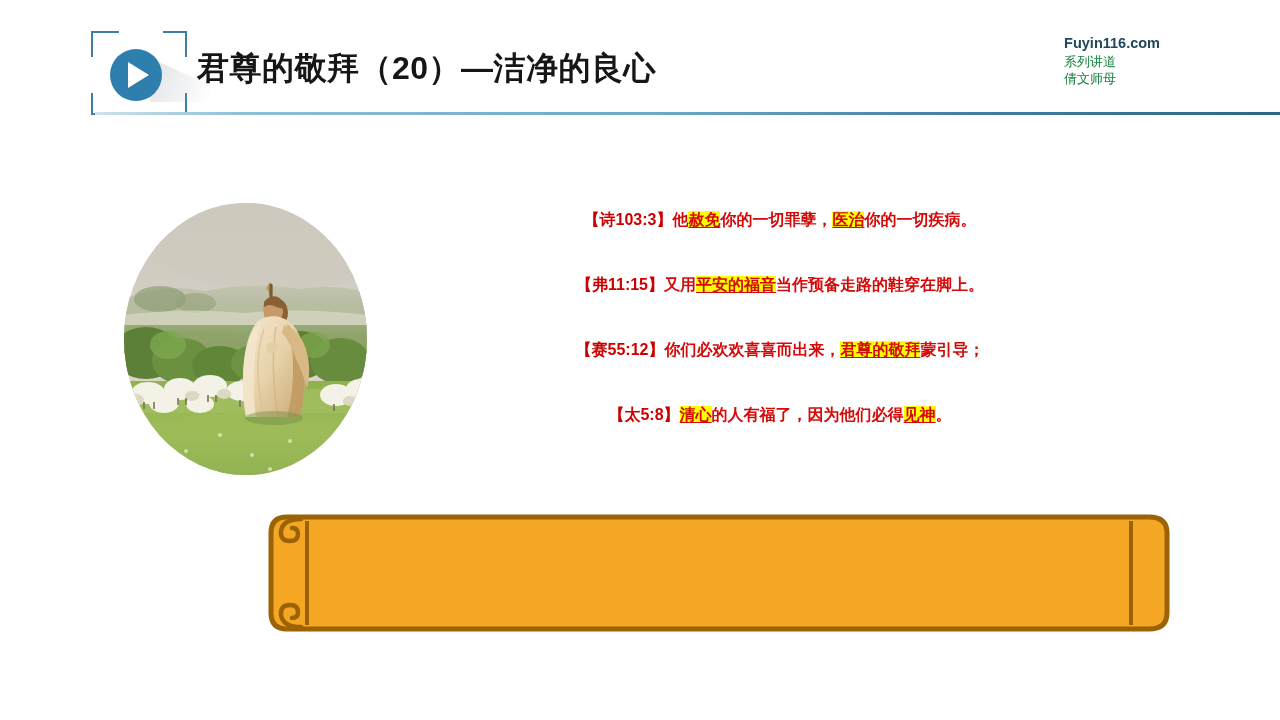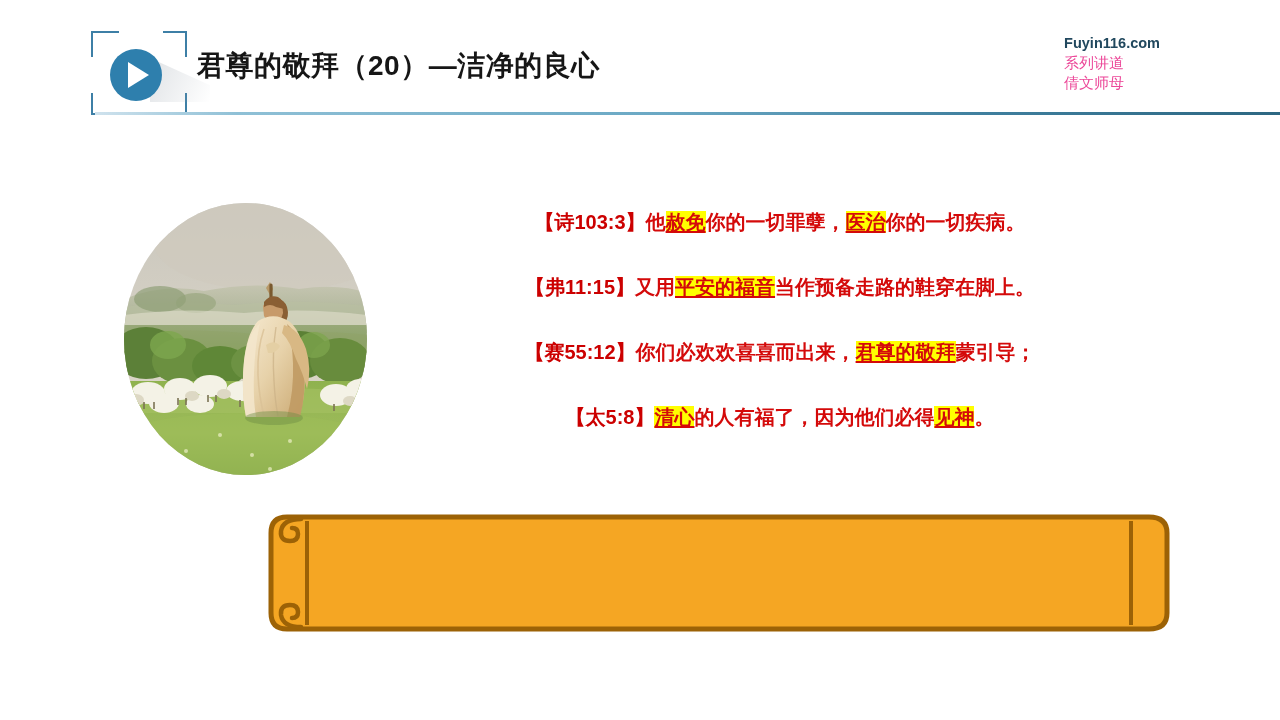--- a/index.html
+++ b/index.html
@@ -92,43 +92,43 @@
     width: 60px;
     height: 44px;
     background: linear-gradient(115deg, rgba(150,160,170,0.30), rgba(255,255,255,0));
     z-index: 2;
     clip-path: polygon(0 0, 100% 62%, 100% 100%, 0 100%);
   }
   #slide-title {
     position: absolute;
     left: 197px;
     top: 47px;
-    font-size: 28px;
+    font-size: 32px;
     font-weight: bold;
     color: #161616;
     letter-spacing: 0.5px;
     white-space: nowrap;
   }
   #brand {
     position: absolute;
     right: 120px;
     top: 34px;
     text-align: left;
     color: #2b4a5e;
     line-height: 1.32;
   }
   #brand-site {
     font-size: 14.5px;
     font-weight: bold;
     color: #21485e;
     white-space: nowrap;
   }
   .brand-sub {
-    font-size: 15px;
-    color: #ec4899;
+    font-size: 13px;
+    color: #15803d;
     white-space: nowrap;
   }
   #header-rule {
     position: absolute;
     left: 95px;
     top: 112px;
     width: 1185px;
     height: 3px;
     background: linear-gradient(to right, #cfe2ed 0%, #8fc0d6 12%, #6aa8c4 48%, #3f7f9e 75%, #2d6782 100%);
   }
@@ -150,21 +150,21 @@
   }
 
   
   #verses {
     position: absolute;
     left: 380px;
     top: 212px;
     width: 800px;
   }
   .verse-line {
-    font-size: 20px;
+    font-size: 16px;
     font-weight: bold;
     color: #d40a0a;
     text-align: center;
     line-height: 1.0;
     height: 65px;
     white-space: nowrap;
   }
   .verse-line .ref {
     color: #cc0000;
   }

